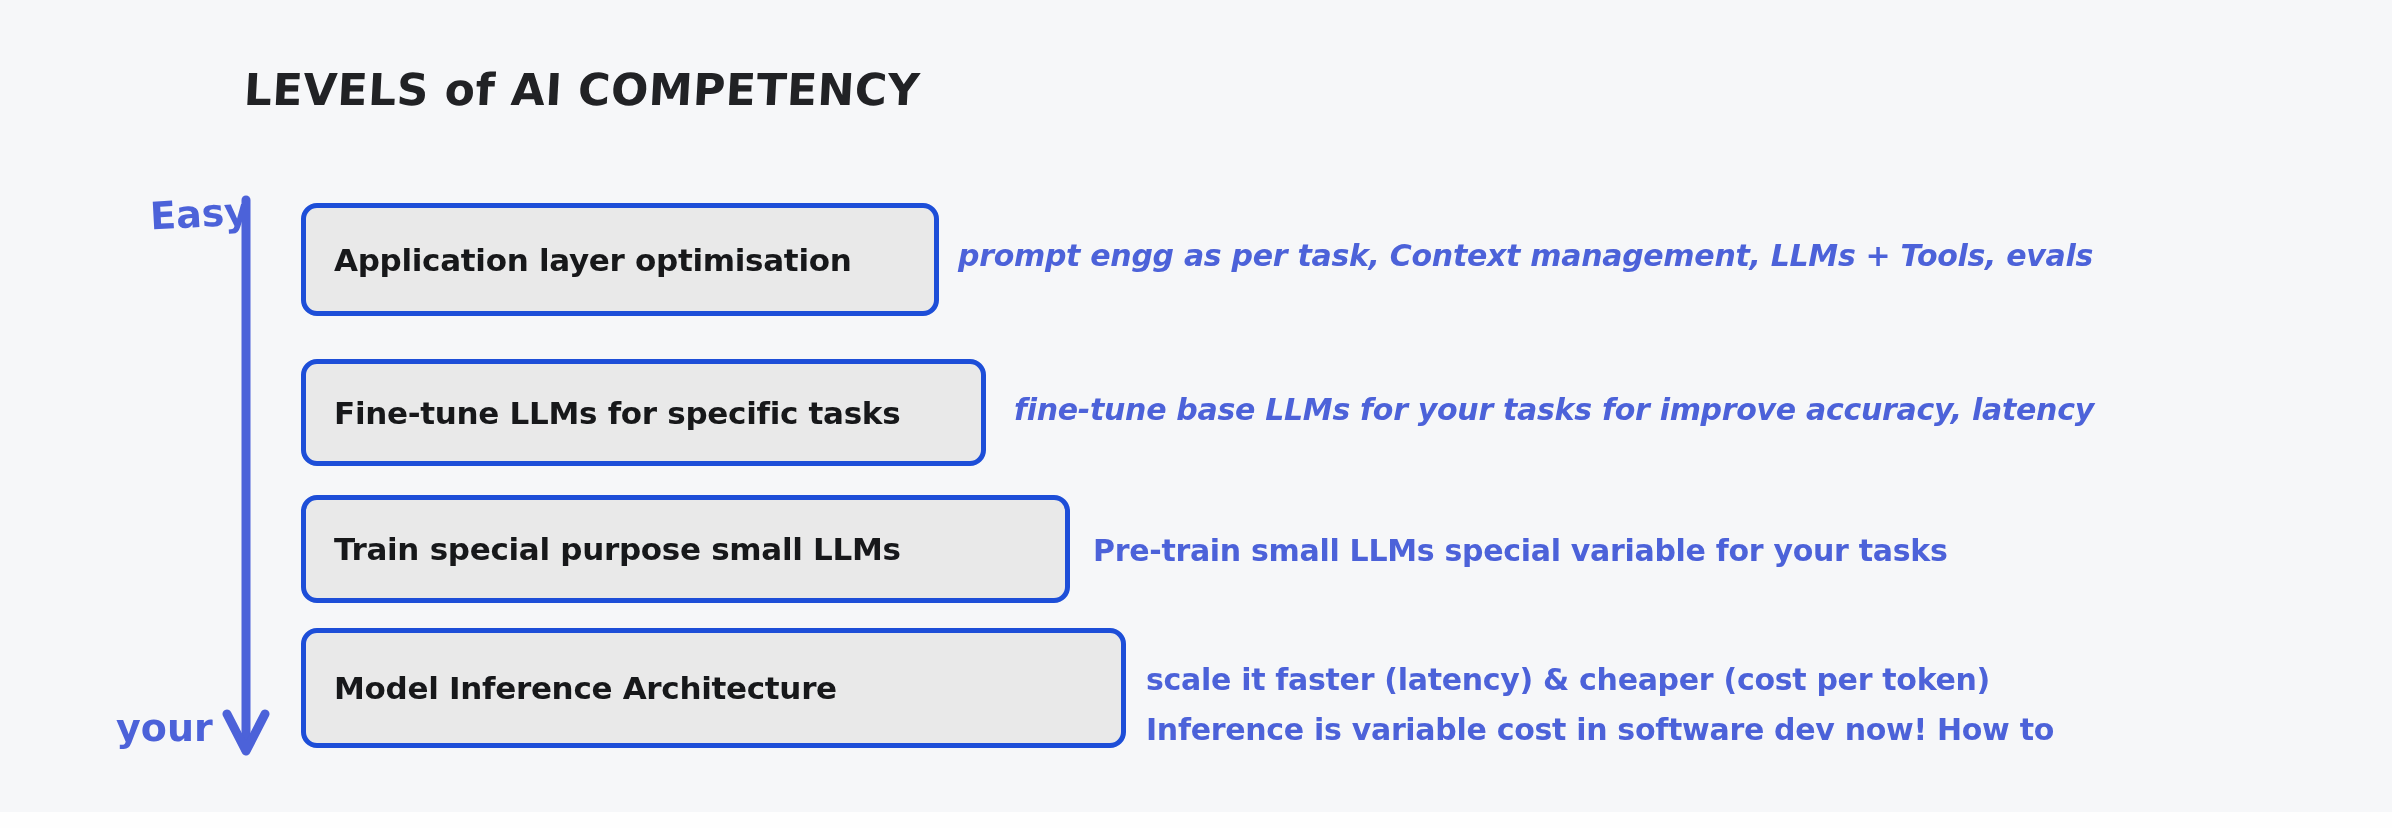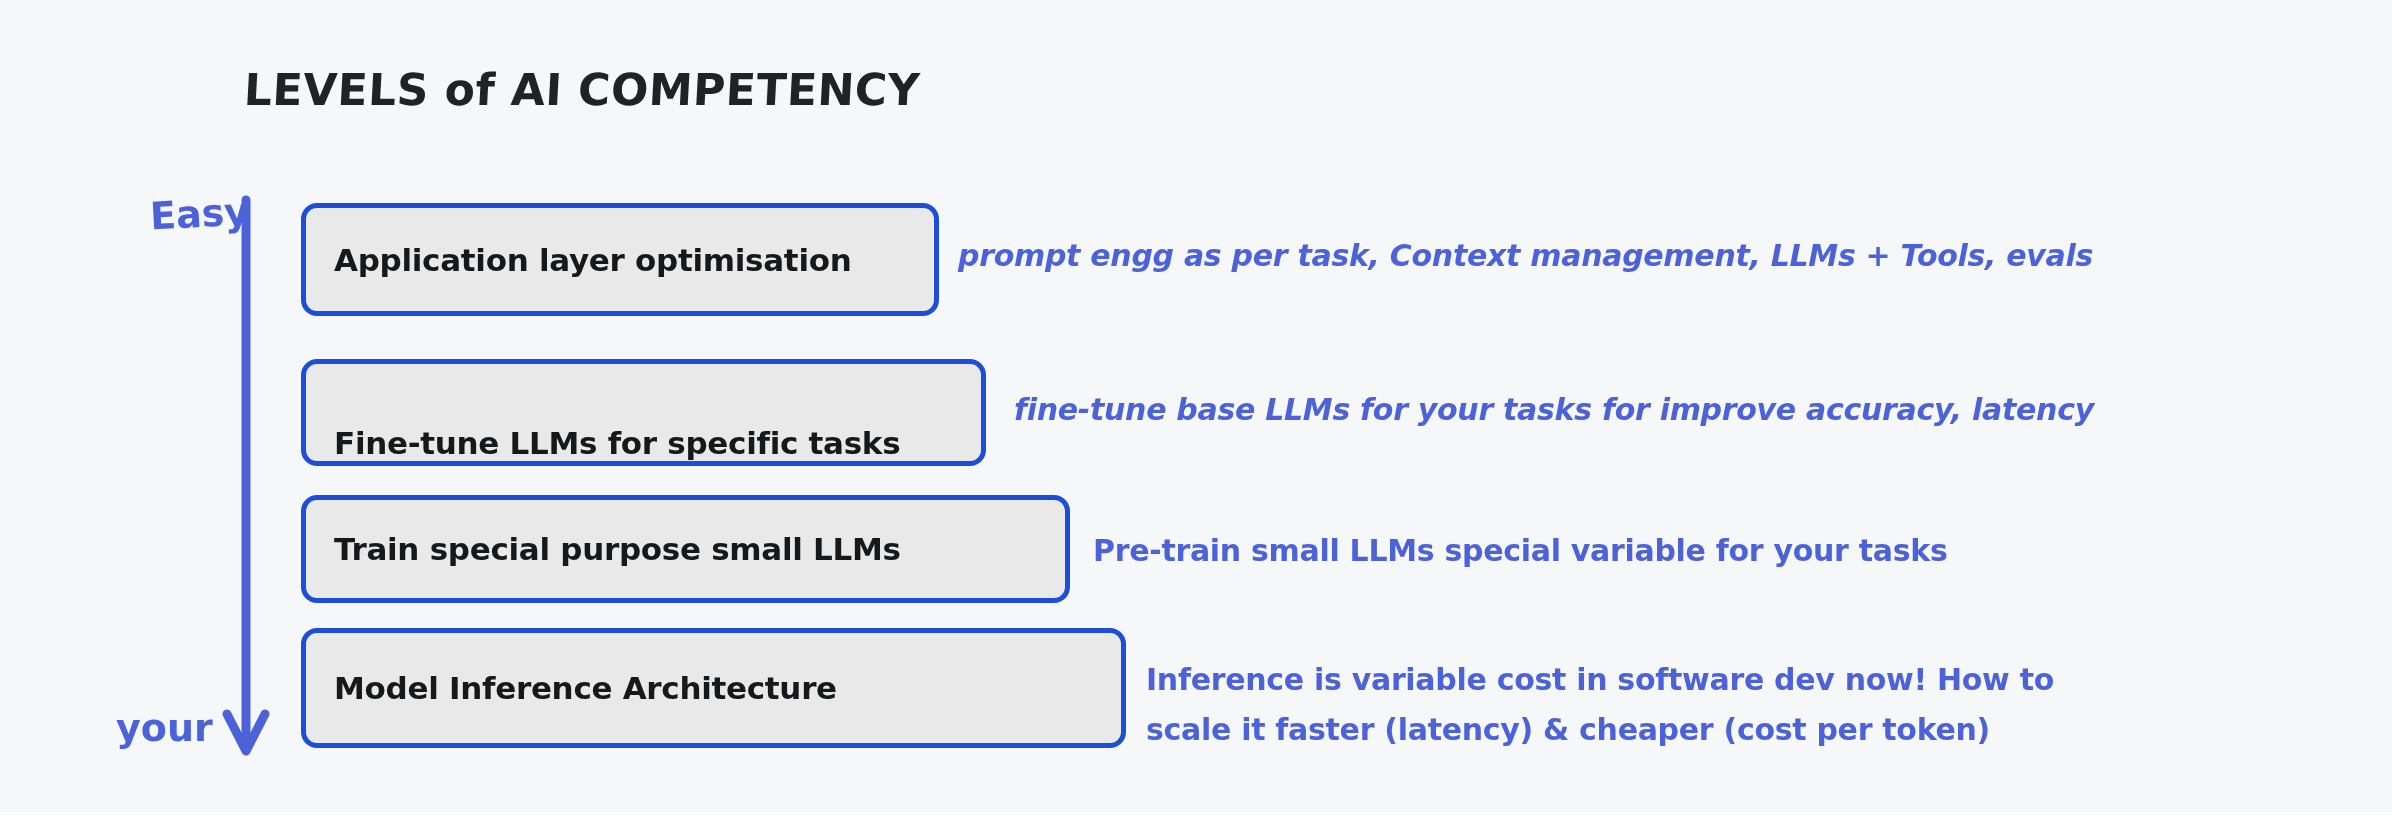--- a/index.html
+++ b/index.html
@@ -34,21 +34,21 @@
     border-radius: 16px;
     box-sizing: border-box;
     display: flex; align-items: center;
     padding-left: 28px;
   }
   .level-box .box-label {
     font-size: 31px; font-weight: 700; color: #17181a;
     letter-spacing: -0.3px; white-space: nowrap;
   }
   .box-1 { top: 203px; width: 638px; height: 113px; }
-  .box-2 { top: 359px; width: 685px; height: 107px; align-items: flex-end; }
+  .box-2 { top: 359px; width: 685px; height: 107px; }
   .box-3 { top: 495px; width: 769px; height: 108px; }
   .box-4 { top: 628px; width: 825px; height: 120px; }
 
   .note {
     position: absolute; color: #4c62d9;
     font-size: 30px; font-weight: 700;
     letter-spacing: -0.3px; white-space: nowrap;
   }
   .note-1 { left: 958px;  top: 238px; font-style: italic; }
   .note-2 { left: 1014px; top: 392px; font-style: italic; }
@@ -87,19 +87,19 @@
 
   <div class="level-box box-3">
     <span class="box-label">Train special purpose small LLMs</span>
   </div>
   <div class="note note-3">Pre-train small LLMs special variable for your tasks</div>
 
   <div class="level-box box-4">
     <span class="box-label">Model Inference Architecture</span>
   </div>
   <div class="note note-4">
+    <div>scale it faster (latency) &amp; cheaper (cost per token)</div>
     <div>Inference is variable cost in software dev now! How to</div>
-    <div>scale it faster (latency) &amp; cheaper (cost per token)</div>
   </div>
 
   <div class="bottom-strip"></div>
 
 </div>
 
 </body></html>

